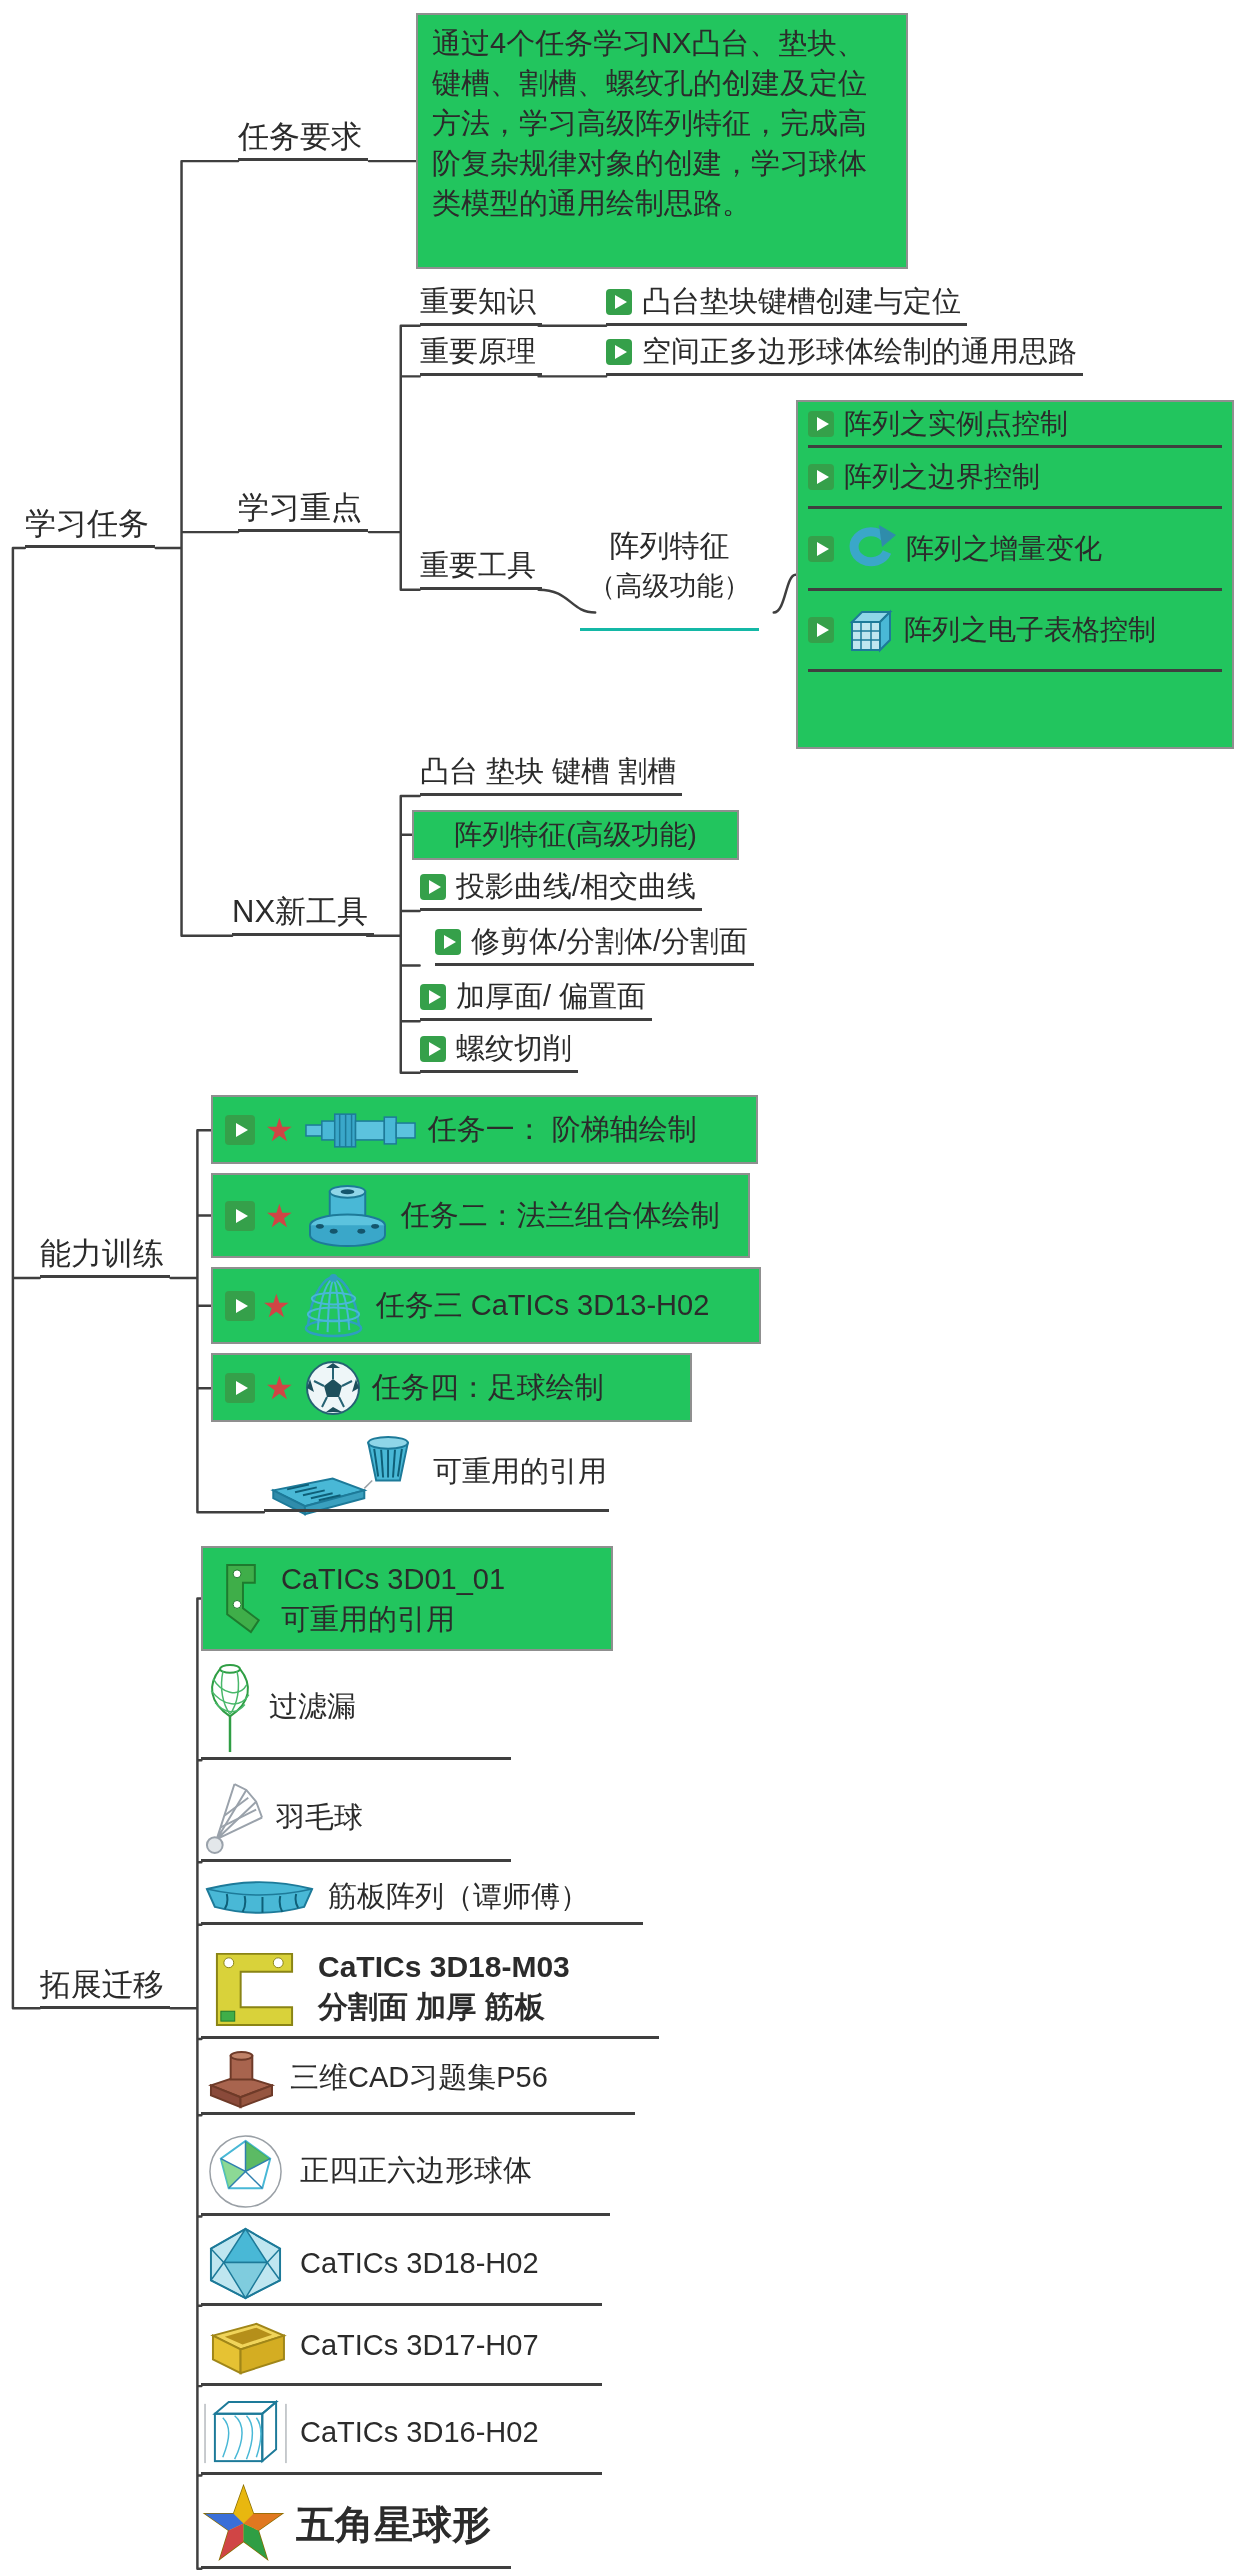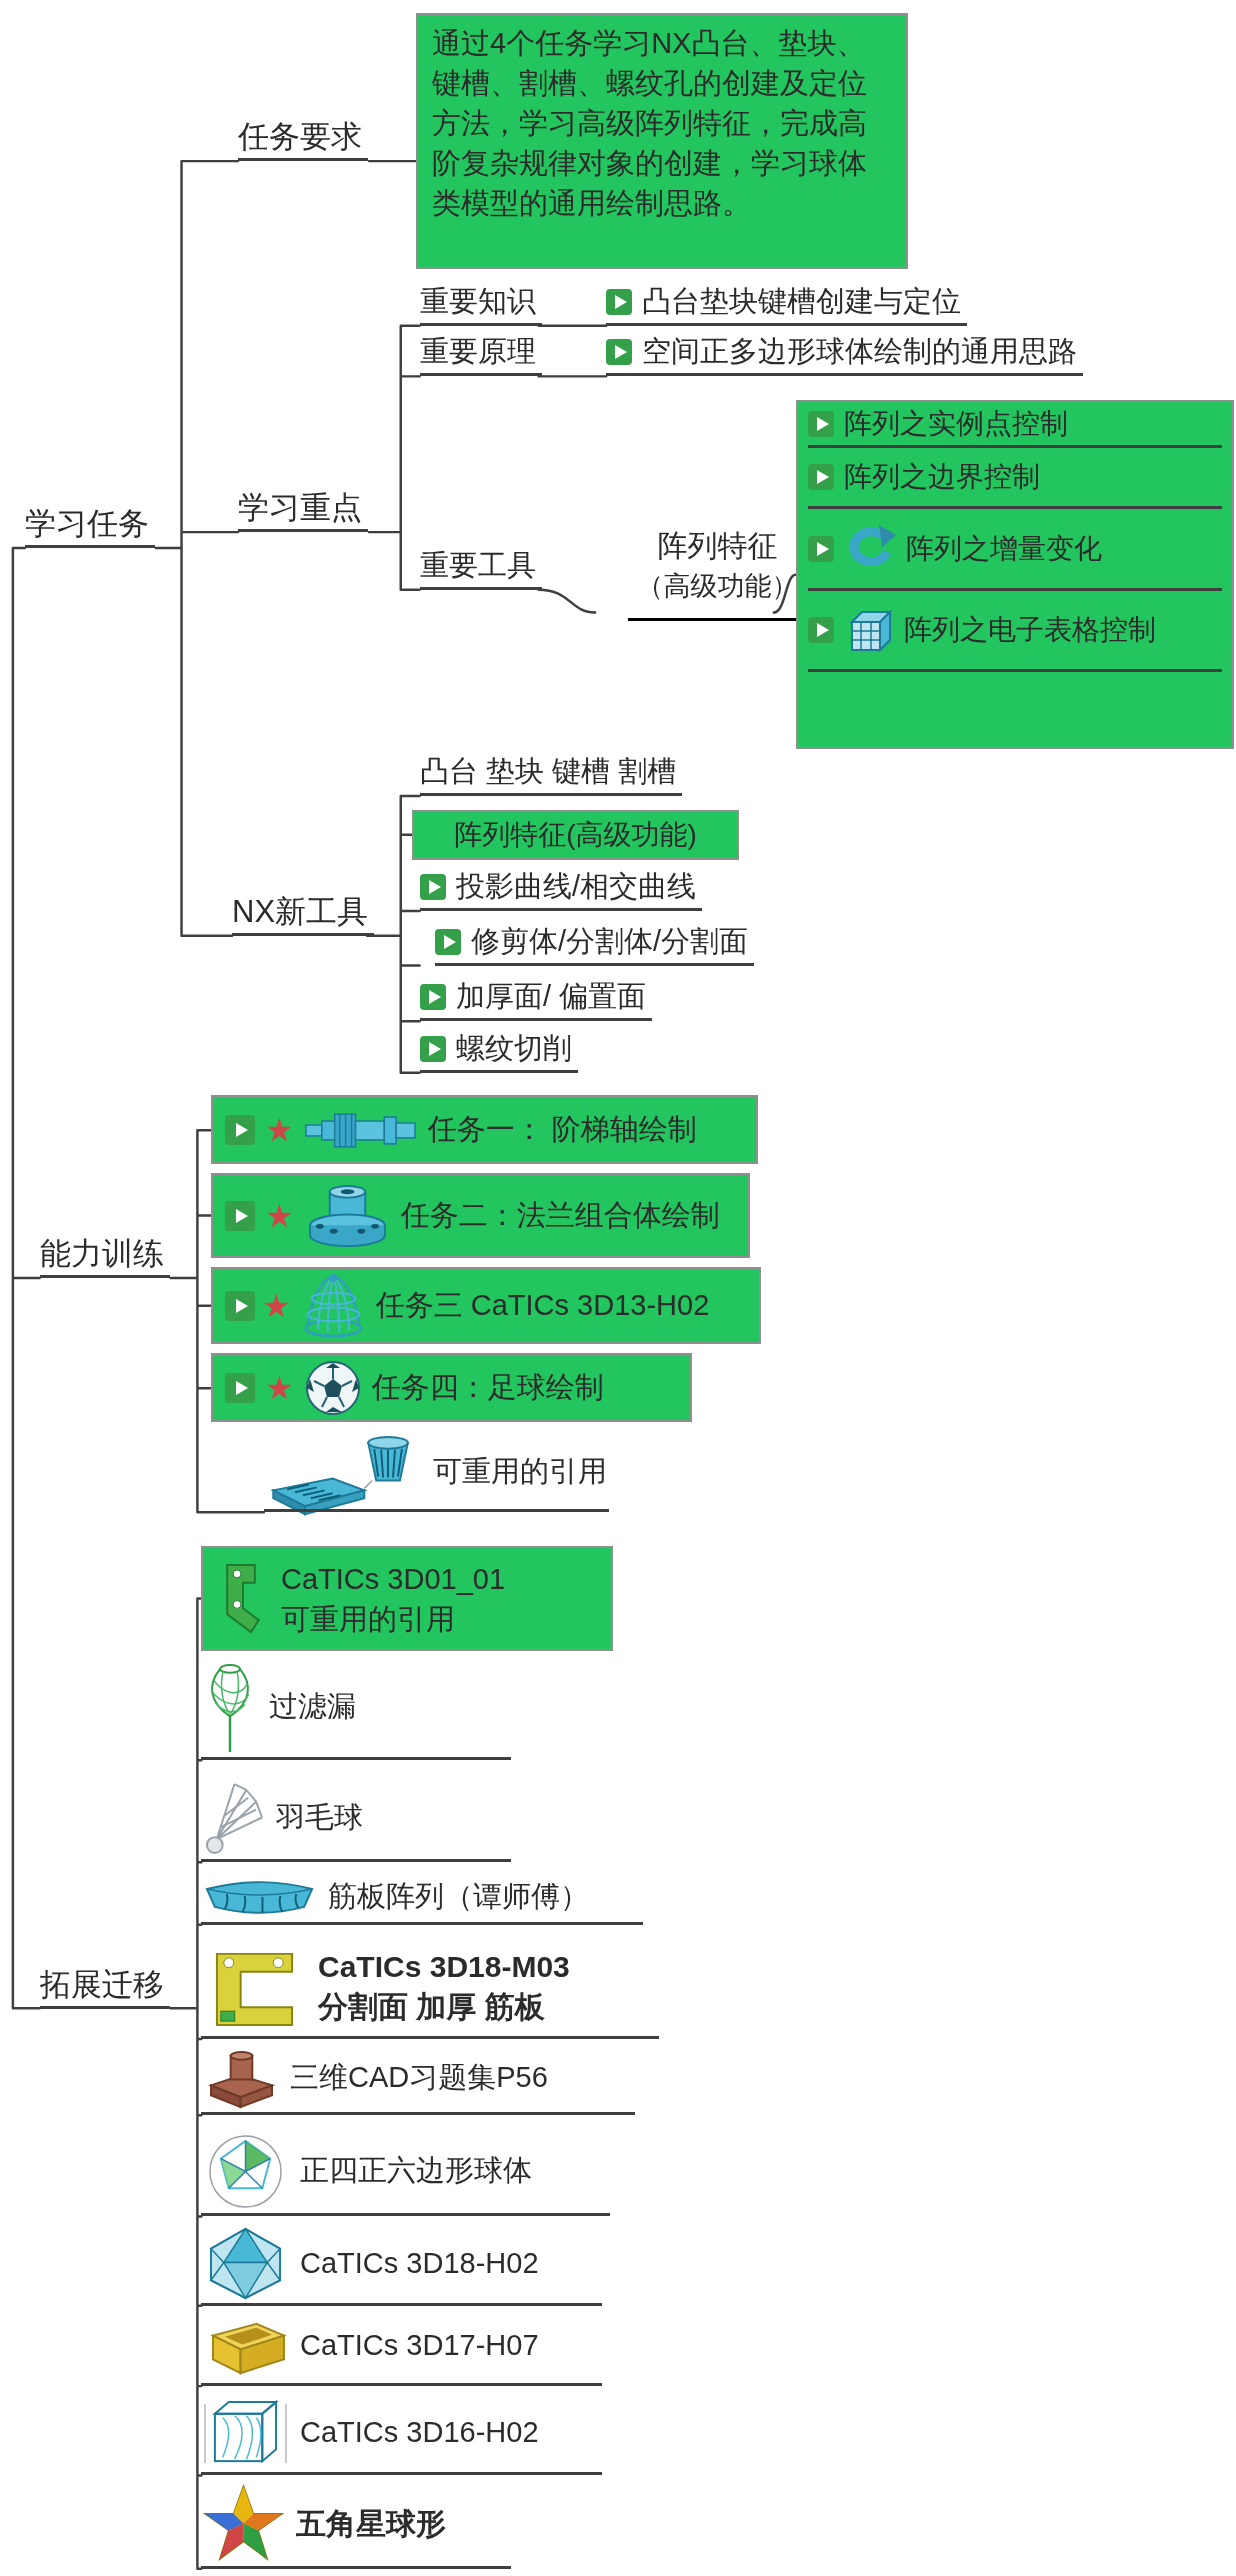--- a/index.html
+++ b/index.html
@@ -79,21 +79,21 @@
   </div>
   <div class="node urow" style="left:606px;top:331px;height:45px;">
     <span class="play"></span>
     <span class="t">空间正多边形球体绘制的通用思路</span>
   </div>
 
   <div class="node urow" style="left:420px;top:545px;height:45px;">
     <span class="t">重要工具</span>
   </div>
 
-  <div class="node twolines" style="left:628px;top:526px;width:179px;text-align:center;border-bottom:3px solid #000000;padding-bottom:12px;">
+  <div class="node twolines" style="left:580px;top:526px;width:179px;text-align:center;border-bottom:3px solid #14b8a6;padding-bottom:22px;">
     <div style="font-size:30px;">阵列特征</div>
     <div style="font-size:27px;">（高级功能）</div>
   </div>
 
   <div class="node box" style="left:796px;top:400px;width:438px;height:349px;display:flex;flex-direction:column;padding:0 10px;overflow:hidden;">
     <div class="urow" style="height:43px;flex:none;">
       <span class="play"></span>
       <span class="t28">阵列之实例点控制</span>
     </div>
     <div class="urow" style="height:58px;flex:none;">
@@ -355,17 +355,17 @@
 
   <div class="node urow" style="left:201px;top:2483px;height:86px;width:310px;">
     <svg width="85" height="81" viewBox="0 0 86 82">
       <polygon points="43,2 53,30 82,30 58,47 67,76 43,58 19,76 28,47 4,30 33,30" fill="#f0c420" stroke="#8a6d00" stroke-width="1.5"></polygon>
       <polygon points="43,2 53,30 43,40 33,30" fill="#e8b70f"></polygon>
       <polygon points="4,30 33,30 43,40 28,47" fill="#3a6fd8"></polygon>
       <polygon points="19,76 28,47 43,40 43,58" fill="#d04545"></polygon>
       <polygon points="67,76 43,58 43,40 58,47" fill="#2f9e44"></polygon>
       <polygon points="82,30 58,47 43,40 53,30" fill="#e07820"></polygon>
     </svg>
-    <span class="t bold" style="font-size:30px;">五角星球形</span>
+    <span class="t bold" style="font-size:39px;">五角星球形</span>
   </div>
 
 </div>
 
 
 </body></html>

